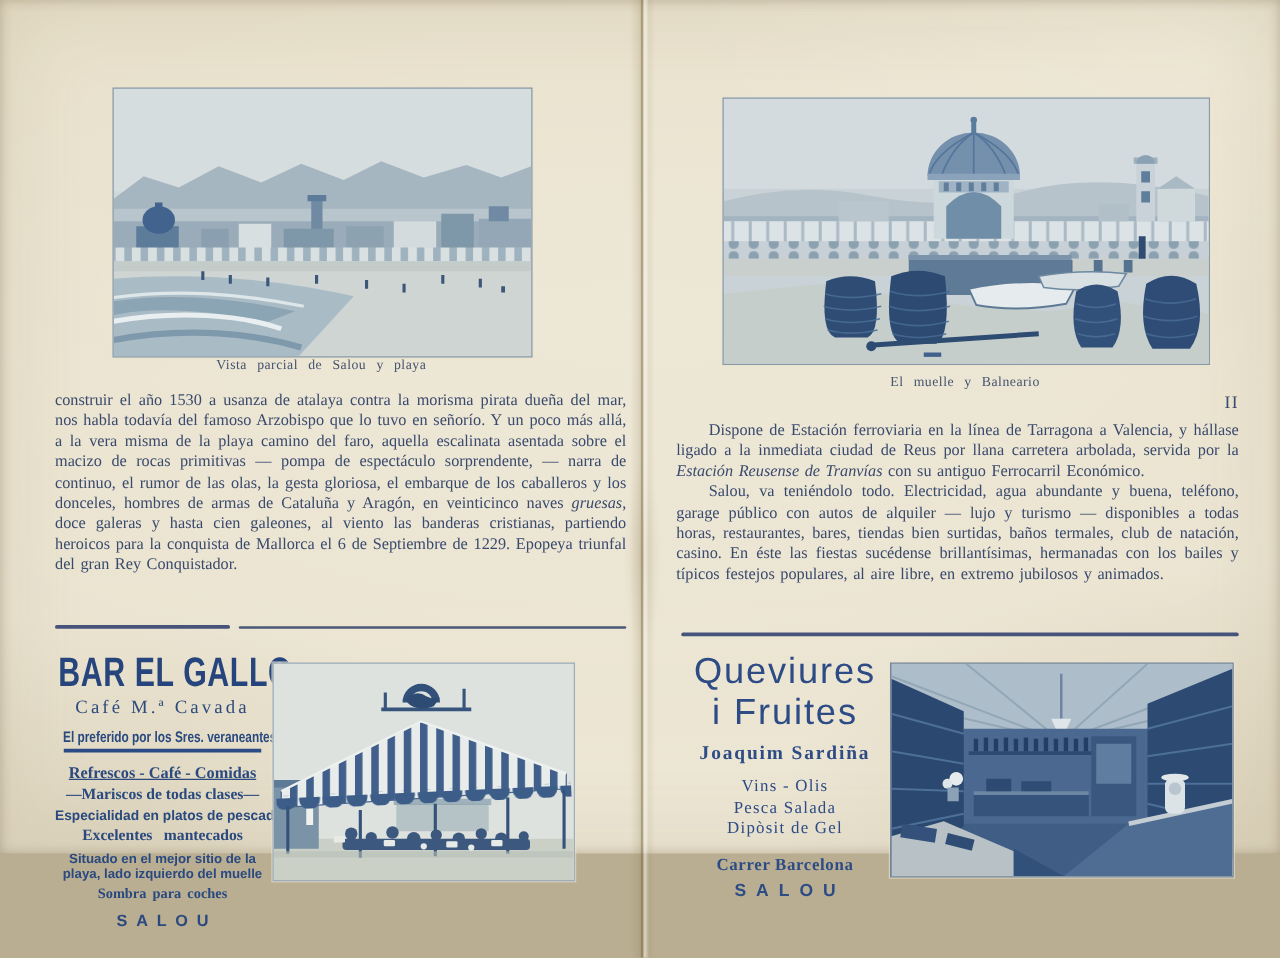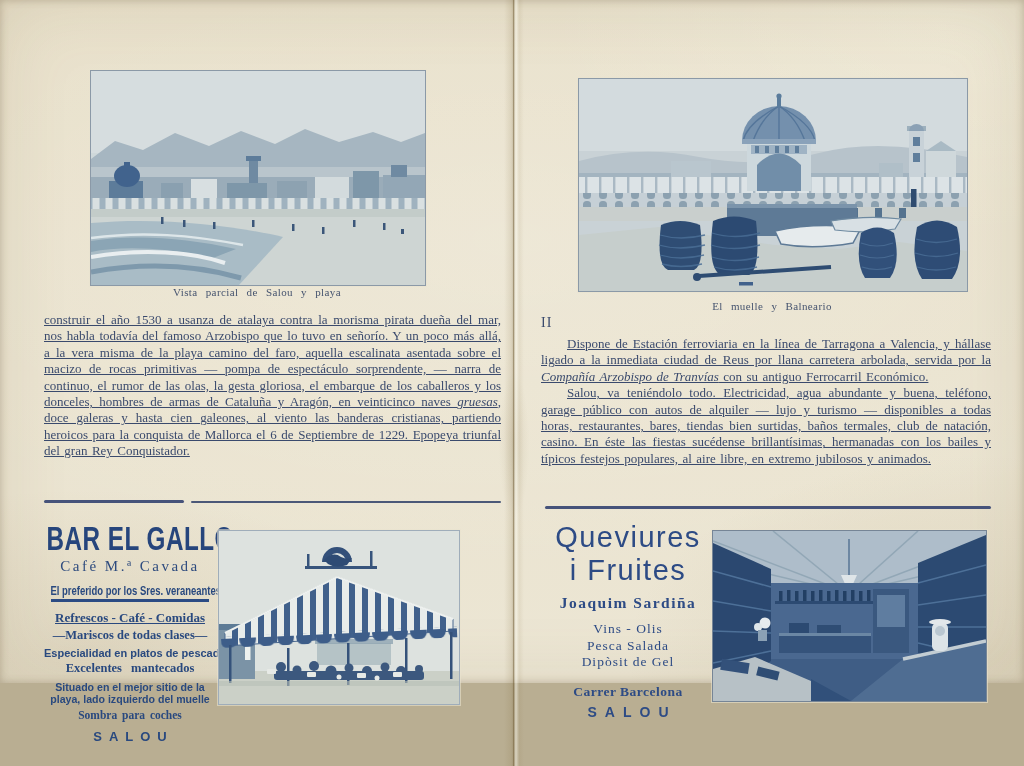--- a/index.html
+++ b/index.html
@@ -27,25 +27,25 @@
   #photo3{left:218px;top:530px;width:240px;height:173px;border-color:rgba(70,95,125,.35);}
   #photo4{left:712px;top:530px;width:273px;height:170px;border-color:rgba(45,66,95,.55);}
 
   .caption{position:absolute;font:11px "Liberation Serif",serif;color:#46546f;
     letter-spacing:.4px;word-spacing:5px;text-align:center;}
   #cap1{left:90px;top:286px;width:334px;}
   #cap2{left:578px;top:300px;width:388px;font-family:Liberation Serif, serif;}
 
   .body-text{position:absolute;color:#3a4a6d;font:13px/16.4px "Liberation Serif",serif;
     text-align:justify;word-spacing:1.2px;}
-  .body-text p{margin:0;text-decoration:underline;}
+  .body-text p{margin:0;}
   .body-text p.indent{text-indent:26px;}
   #left-body{left:44px;top:312px;width:457px;}
   #right-body{left:541px;top:336px;width:450px;}
-  .sec-num{position:absolute;left:541px;top:315px;width:450px;text-align:left;
+  .sec-num{position:absolute;left:541px;top:315px;width:450px;text-align:right;
     font:14px "Liberation Serif",serif;color:#3a4a6d;letter-spacing:1px;}
 
   .divider{position:absolute;}
   #div-left{left:44px;top:500px;width:457px;height:4px;}
   #div-left .segA{position:absolute;left:0;top:0;width:140px;height:3px;background:#46537a;border-radius:2px;}
   #div-left .segB{position:absolute;left:147px;top:1px;width:310px;height:2px;background:#4b5878;border-radius:2px;}
   #div-right{left:545px;top:506px;width:446px;height:2.5px;background:#46537a;border-radius:2px;}
 
   
   .ad{position:absolute;text-align:center;}
@@ -303,21 +303,21 @@
       <path d="M120,197 L252,188" stroke="#2e4c72" stroke-width="4"></path>
       <circle cx="118" cy="198" r="4" fill="#2e4c72"></circle>
       <rect x="160" y="203" width="14" height="3.5" fill="#41618c"></rect>
     </svg>
   </figure>
   <figcaption class="caption" id="cap2">El muelle y Balneario</figcaption>
 
   <div class="sec-num">II</div>
 
   <div class="body-text" id="right-body">
-    <p class="indent"><span>Dispone de Estación ferroviaria en la línea de Tarragona a Valencia, y hállase ligado a la inmediata ciudad de Reus por llana carretera arbolada, servida por la </span><i>Compañía Arzobispo de Tranvías</i><span> con su antiguo Ferrocarril Económico.</span></p>
+    <p class="indent"><span>Dispone de Estación ferroviaria en la línea de Tarragona a Valencia, y hállase ligado a la inmediata ciudad de Reus por llana carretera arbolada, servida por la </span><i>Estación Reusense de Tranvías</i><span> con su antiguo Ferrocarril Económico.</span></p>
     <p class="indent">Salou, va teniéndolo todo. Electricidad, agua abundante y buena, teléfono, garage público con autos de alquiler — lujo y turismo — disponibles a todas horas, restaurantes, bares, tiendas bien surtidas, baños termales, club de natación, casino. En éste las fiestas sucédense brillantísimas, hermanadas con los bailes y típicos festejos populares, al aire libre, en extremo jubilosos y animados.</p>
   </div>
 
   <div class="divider" id="div-right"></div>
 
   <aside class="ad" id="ad-queviures">
     <div class="aq-t1">Queviures</div>
     <div class="aq-t2">i Fruites</div>
     <div class="aq-owner">Joaquim Sardiña</div>
     <div class="aq-products">

